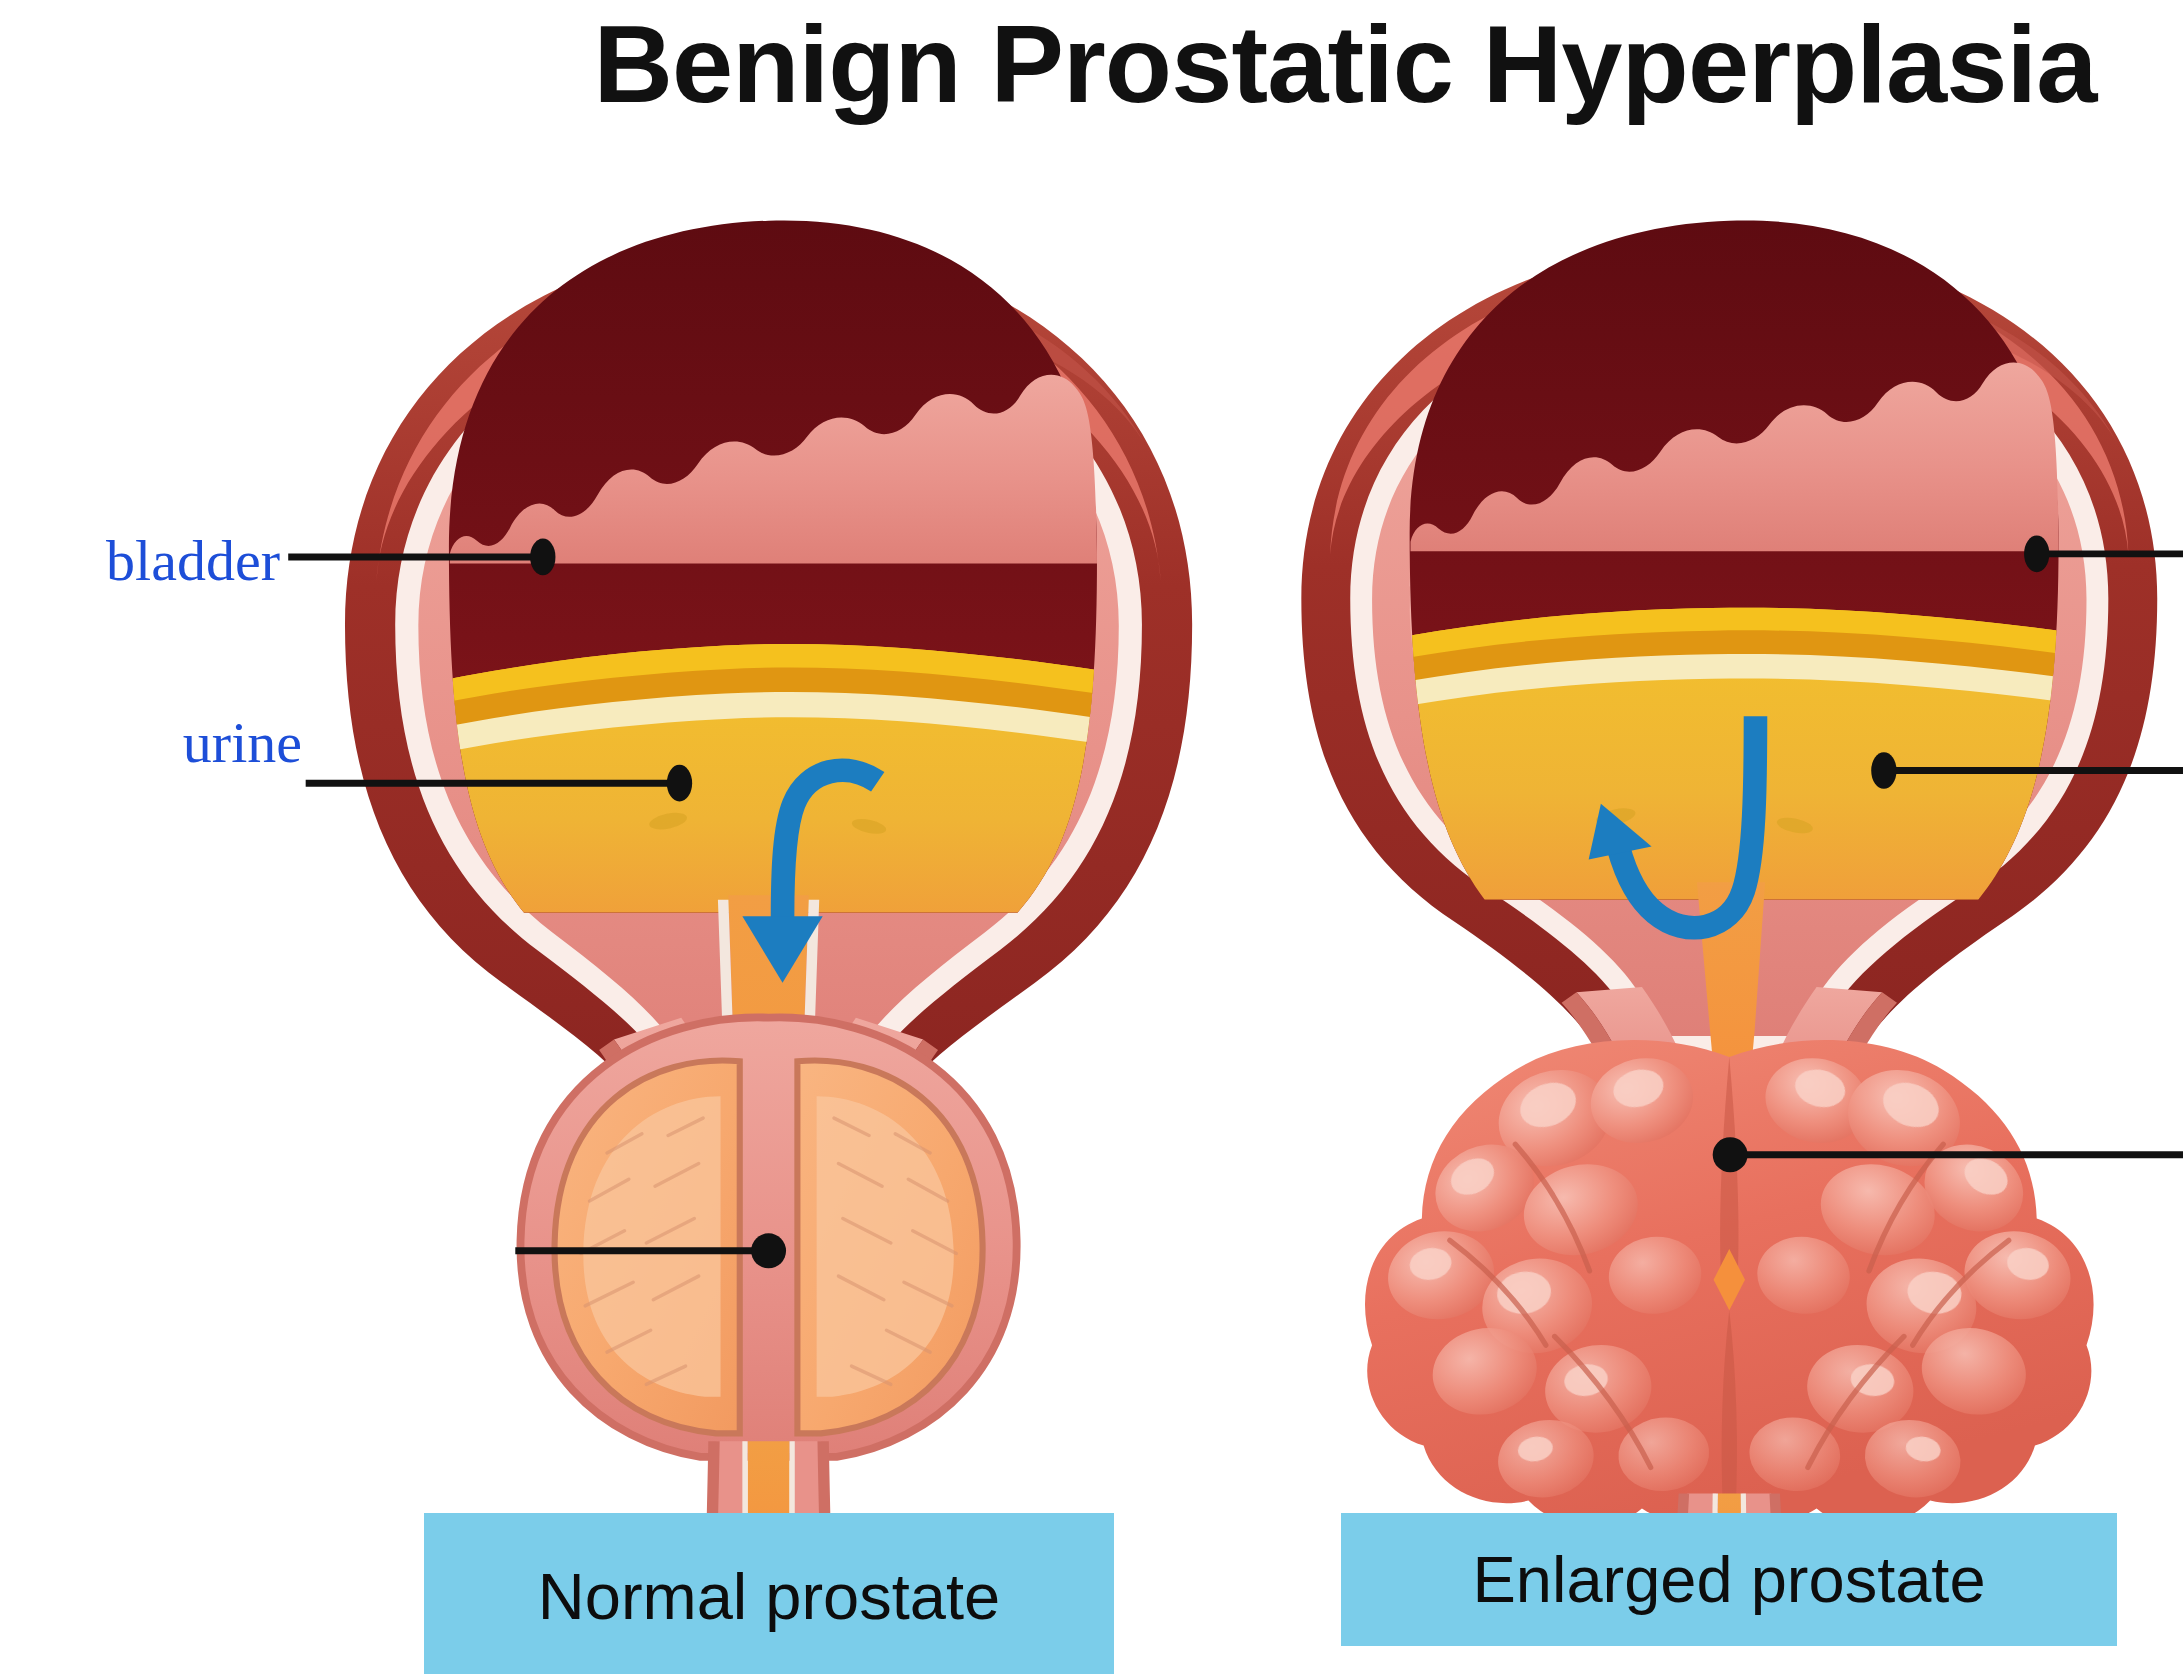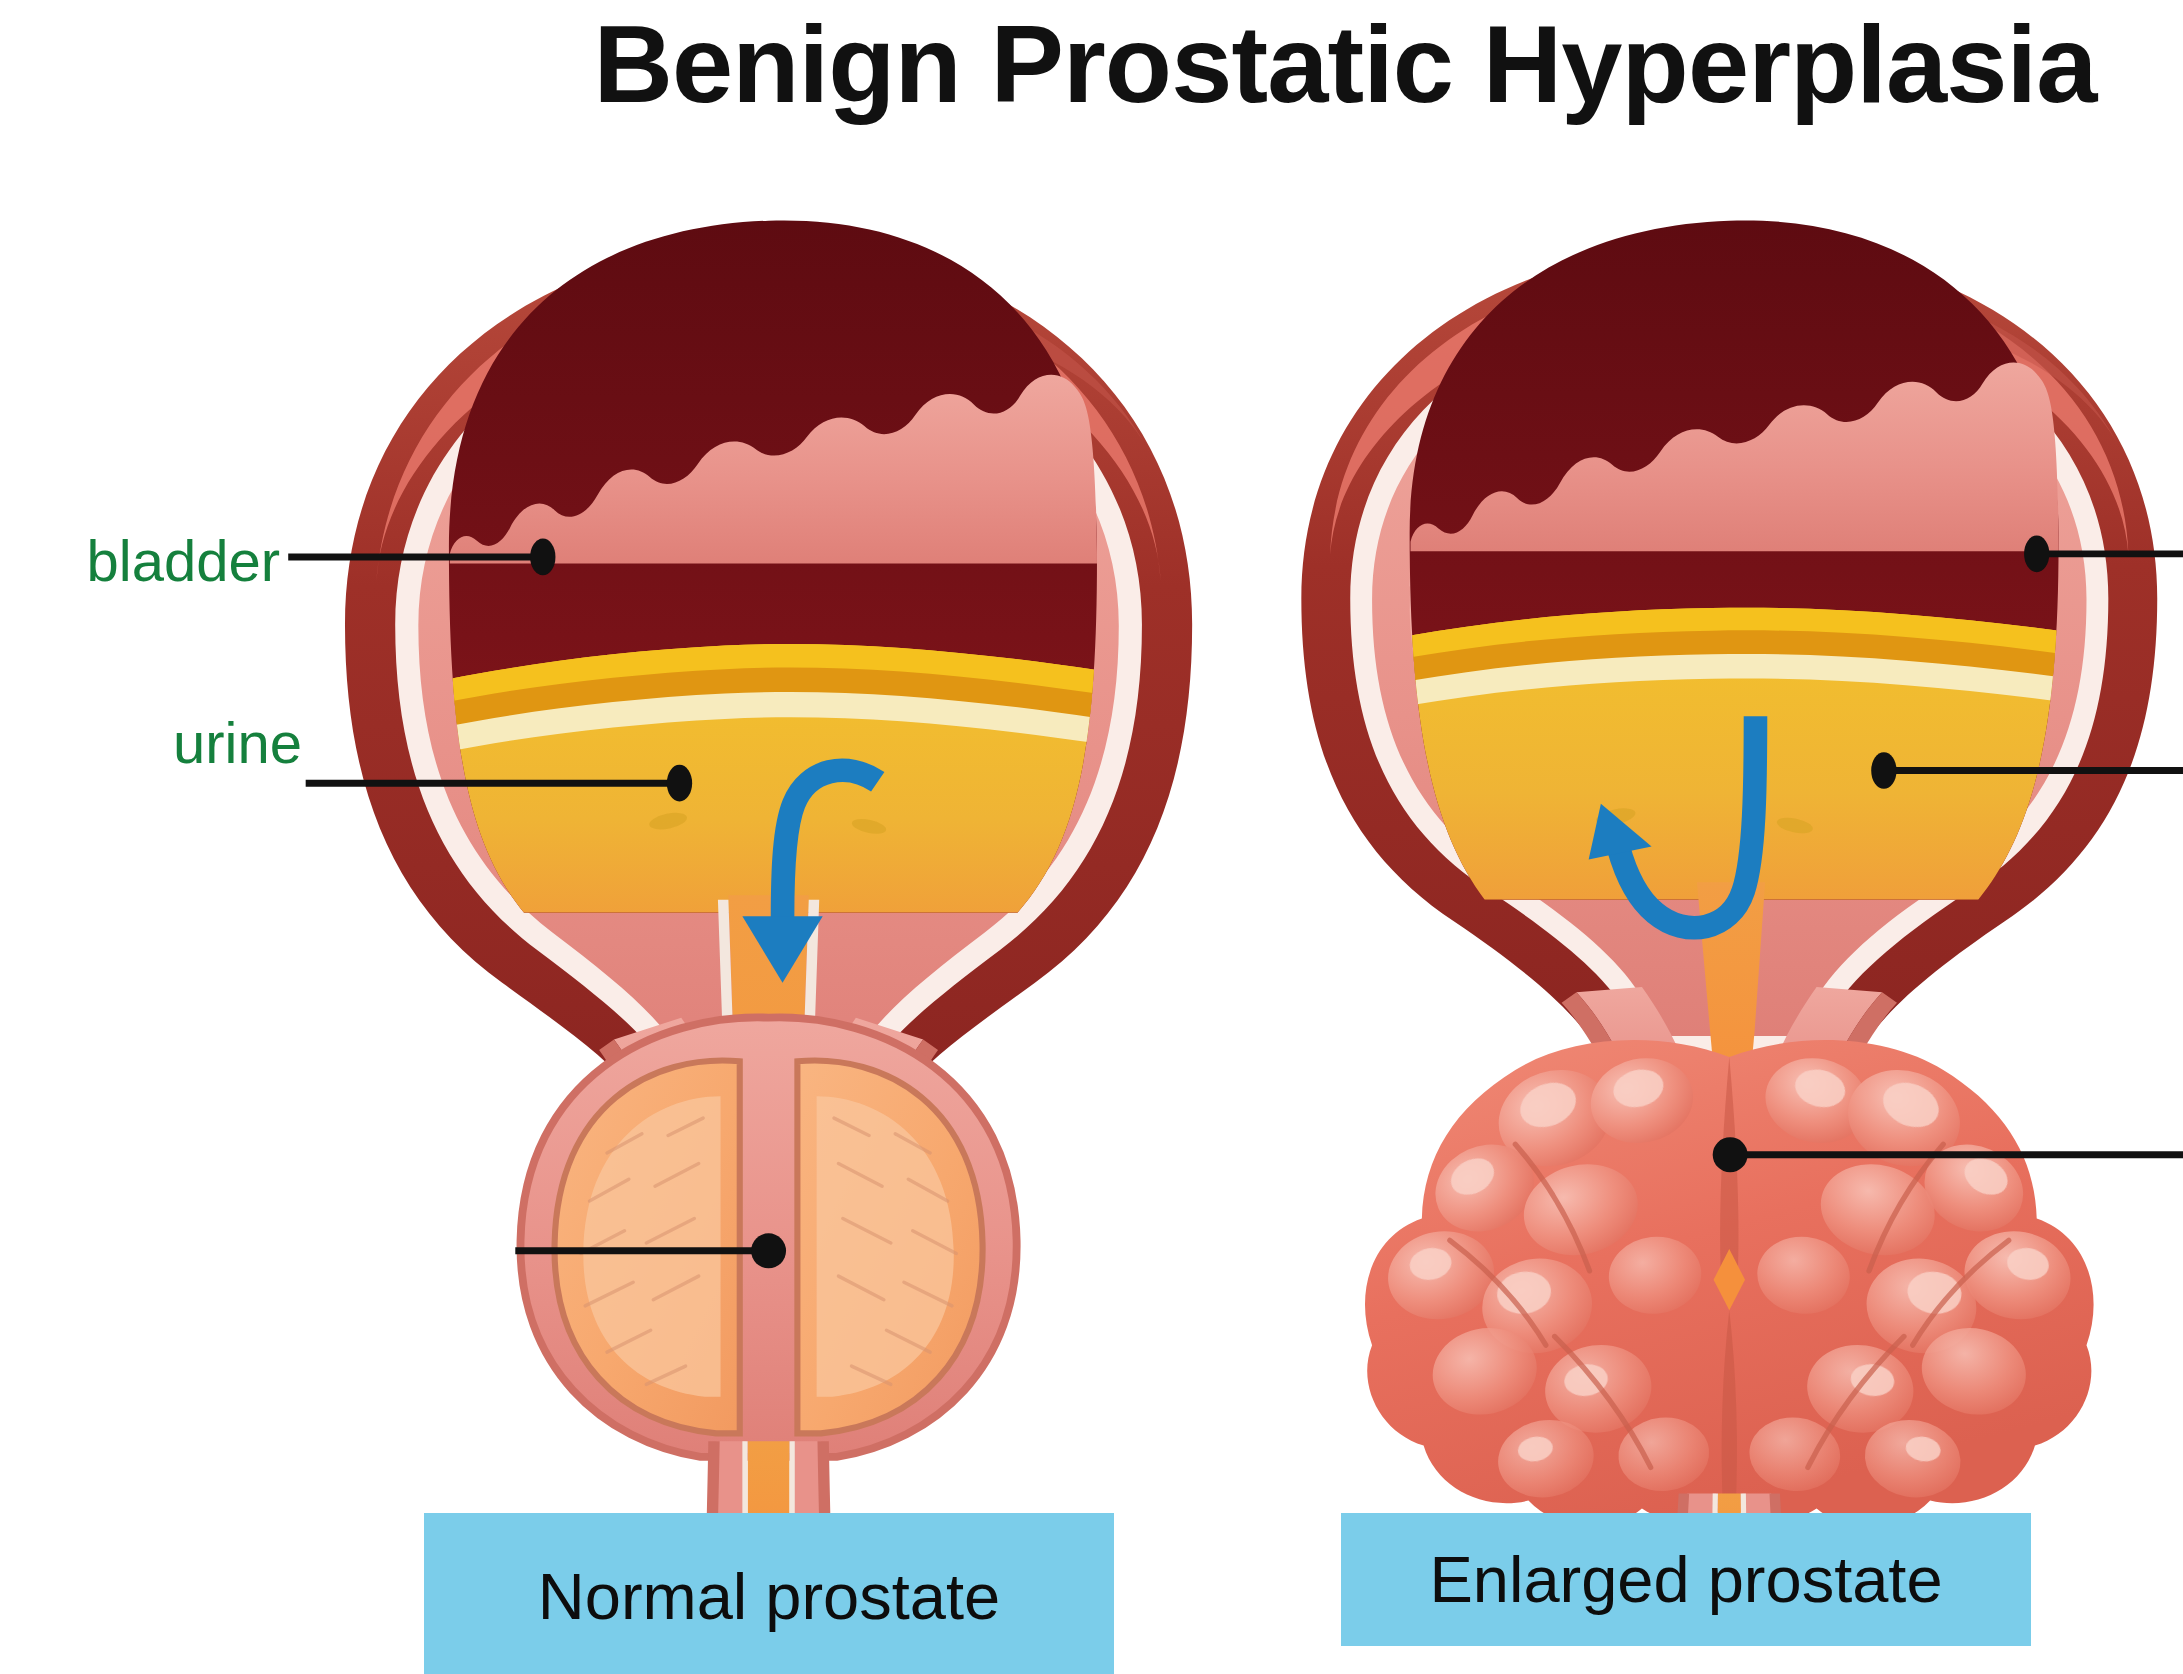--- a/index.html
+++ b/index.html
@@ -2,22 +2,22 @@
 <html style="font-size:7px"><head>
 <meta charset="utf-8">
 <style>
   html,body{margin:0;padding:0;background:#ffffff;}
   body{width:2690px;height:1675px;position:relative;overflow:hidden;
        font-family:"Liberation Sans",sans-serif;}
   #stage{position:absolute;left:0;top:0;width:2690px;height:1675px;background:#fff;}
   .title{position:absolute;left:0;top:8.7px;width:2690px;text-align:center;
          font-size:110px;font-weight:bold;color:#111111;letter-spacing:-0.9px;
          font-family:"Liberation Sans",sans-serif;line-height:1.0;}
-  .lbl{position:absolute;font-size:58px;color:#15803d;white-space:nowrap;
-       font-family:Liberation Sans, sans-serif;line-height:1.28;}
+  .lbl{position:absolute;font-size:58px;color:#1d4ed8;white-space:nowrap;
+       font-family:Liberation Serif, serif;line-height:1.28;}
   .lbl.l{text-align:right;}
   .cap{position:absolute;background:#7BCDEA;display:flex;align-items:center;
        justify-content:center;}
   .cap span{font-size:65px;color:#0d0d0d;font-family:"Liberation Sans",sans-serif;
             white-space:nowrap;}
   svg.anat{position:absolute;left:0;top:0;width:2690px;height:1675px;
            pointer-events:none;}
 </style>
 </head>
 <body>
@@ -396,18 +396,18 @@
 
   <div class="lbl l" style="right:2410px;top:524px;">bladder</div>
 
   <div class="lbl l" style="right:2388px;top:706px;">urine</div>
 
 
   <div class="cap" style="left:424px;top:1513px;width:690px;height:166px;">
     <span>Normal prostate</span>
   </div>
 
-  <div class="cap" style="left:1341px;top:1513px;width:690px;height:133px;">
+  <div class="cap" style="left:1341px;top:1513px;width:776px;height:133px;">
     <span>Enlarged prostate</span>
   </div>
 
 </div>
 
 
 </body></html>

